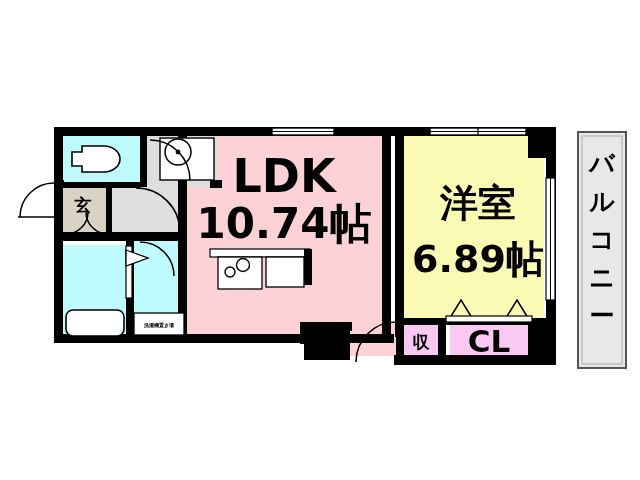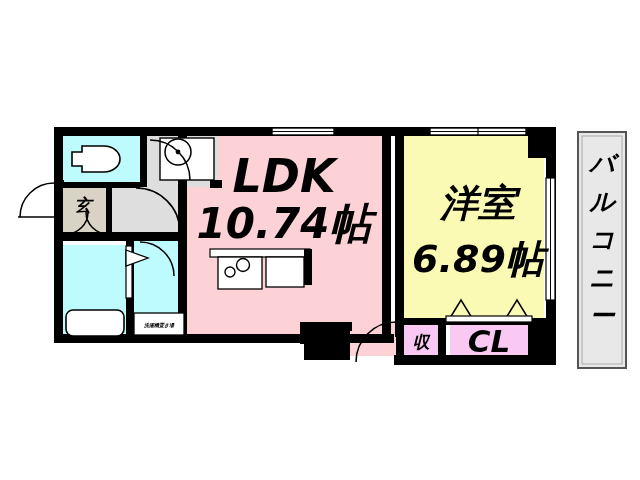--- a/index.html
+++ b/index.html
@@ -1,18 +1,18 @@
 <!DOCTYPE html>
 <html><head>
 <meta charset="utf-8">
 <style>
   html,body{margin:0;padding:0;background:#ffffff;}
   body{width:640px;height:480px;overflow:hidden;
        font-family:"DejaVu Sans","Liberation Sans",sans-serif;}
-  #plan{position:relative;width:640px;height:480px;background:#ffffff;font-style:italic;}
+  #plan{position:relative;width:640px;height:480px;background:#ffffff;}
   #plan svg{display:block;}
   .lbl{font-family:"DejaVu Sans","Liberation Sans",sans-serif;
        font-weight:700;fill:#000;}
 </style>
 </head>
 <body>
 
 <div id="plan">
 <svg width="640" height="480" viewBox="0 0 640 480" xmlns="http://www.w3.org/2000/svg">
 

